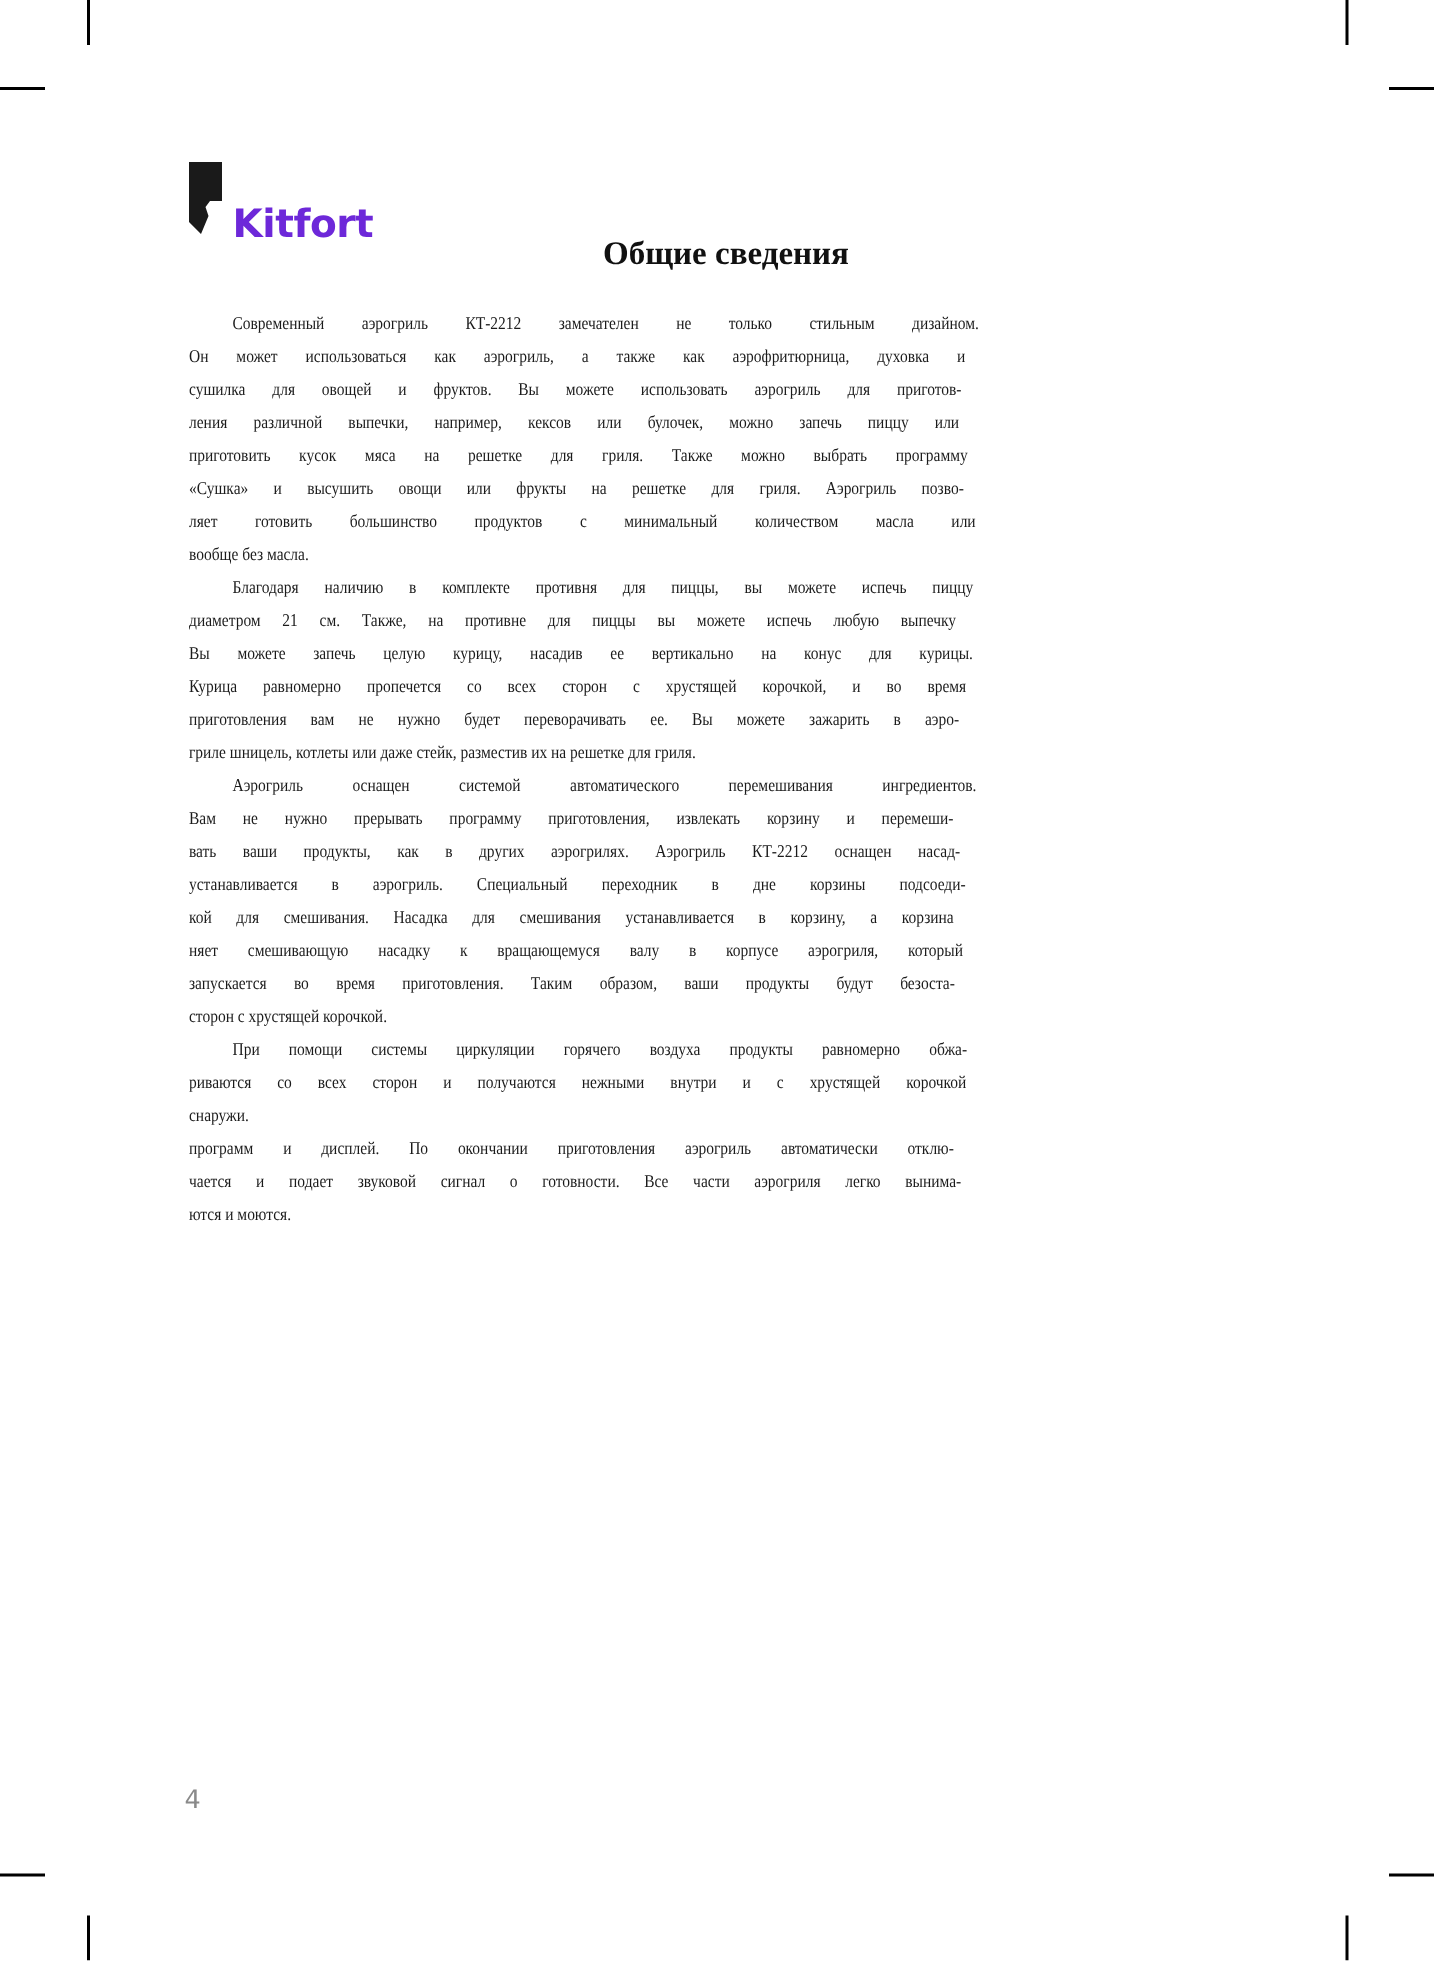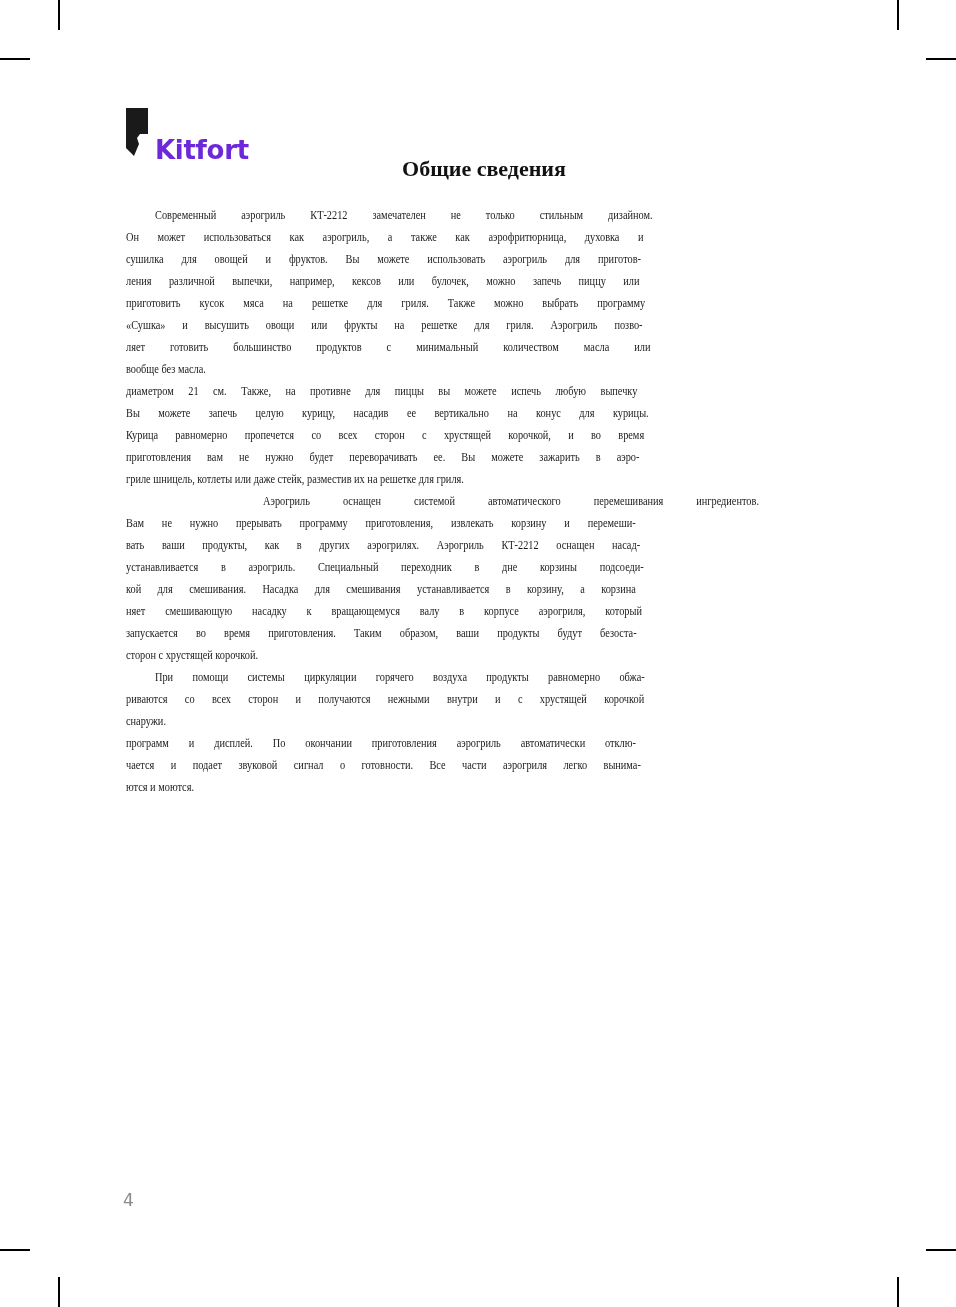--- a/index.html
+++ b/index.html
@@ -40,28 +40,29 @@
       <div class="line" style="padding-left: 29px;"><span class="inner" style="transform: scaleX(0.86); word-spacing: 25.9994px;">Современный аэрогриль КТ-2212 замечателен не только стильным дизайном.</span></div>
       <div class="line"><span class="inner" style="transform: scaleX(0.86); word-spacing: 18.6076px;">Он может использоваться как аэрогриль, а также как аэрофритюрница, духовка и</span></div>
       <div class="line"><span class="inner" style="transform: scaleX(0.86); word-spacing: 17.7639px;">сушилка для овощей и фруктов. Вы можете использовать аэрогриль для приготов-</span></div>
       <div class="line"><span class="inner" style="transform: scaleX(0.86); word-spacing: 17.2561px;">ления различной выпечки, например, кексов или булочек, можно запечь пиццу или</span></div>
       <div class="line"><span class="inner" style="transform: scaleX(0.86); word-spacing: 19.1514px;">приготовить кусок мяса на решетке для гриля. Также можно выбрать программу</span></div>
       <div class="line"><span class="inner" style="transform: scaleX(0.86); word-spacing: 16.6149px;">«Сушка» и высушить овощи или фрукты на решетке для гриля. Аэрогриль позво-</span></div>
       <div class="line"><span class="inner" style="transform: scaleX(0.86); word-spacing: 26.0818px;">ляет готовить большинство продуктов с минимальный количеством масла или</span></div>
       <div class="line"><span class="inner" style="transform: scaleX(0.86);">вообще без масла.</span></div>
     </div>
     <div>
+      <div class="line" style="padding-left: 29px;"><span class="inner" style="transform: scaleX(0.86); word-spacing: 16.9683px;">Благодаря наличию в комплекте противня для пиццы, вы можете испечь пиццу</span></div>
       <div class="line"><span class="inner" style="transform: scaleX(0.86); word-spacing: 13.8241px;">диаметром 21 см. Также, на противне для пиццы вы можете испечь любую выпечку</span></div>
       <div class="line"><span class="inner" style="transform: scaleX(0.86); word-spacing: 18.4345px;">Вы можете запечь целую курицу, насадив ее вертикально на конус для курицы.</span></div>
       <div class="line"><span class="inner" style="transform: scaleX(0.86); word-spacing: 17.095px;">Курица равномерно пропечется со всех сторон с хрустящей корочкой, и во время</span></div>
       <div class="line"><span class="inner" style="transform: scaleX(0.86); word-spacing: 15.6788px;">приготовления вам не нужно будет переворачивать ее. Вы можете зажарить в аэро-</span></div>
       <div class="line"><span class="inner" style="transform: scaleX(0.86);">гриле шницель, котлеты или даже стейк, разместив их на решетке для гриля.</span></div>
     </div>
     <div>
-      <div class="line" style="padding-left: 29px; text-align: right;"><span class="inner" style="transform: scaleX(0.86); word-spacing: 35.3336px;">Аэрогриль оснащен системой автоматического перемешивания ингредиентов.</span></div>
+      <div class="line" style="padding-left: 29px;"><span class="inner" style="transform: scaleX(0.86); word-spacing: 35.3336px;">Аэрогриль оснащен системой автоматического перемешивания ингредиентов.</span></div>
       <div class="line"><span class="inner" style="transform: scaleX(0.86); word-spacing: 17.781px;">Вам не нужно прерывать программу приготовления, извлекать корзину и перемеши-</span></div>
       <div class="line"><span class="inner" style="transform: scaleX(0.86); word-spacing: 17.4873px;">вать ваши продукты, как в других аэрогрилях. Аэрогриль КТ-2212 оснащен насад-</span></div>
       <div class="line"><span class="inner" style="transform: scaleX(0.86); word-spacing: 23.3572px;">устанавливается в аэрогриль. Специальный переходник в дне корзины подсоеди-</span></div>
       <div class="line"><span class="inner" style="transform: scaleX(0.86); word-spacing: 16.0733px;">кой для смешивания. Насадка для смешивания устанавливается в корзину, а корзина</span></div>
       <div class="line"><span class="inner" style="transform: scaleX(0.86); word-spacing: 20.0953px;">няет смешивающую насадку к вращающемуся валу в корпусе аэрогриля, который</span></div>
       <div class="line"><span class="inner" style="transform: scaleX(0.86); word-spacing: 18.137px;">запускается во время приготовления. Таким образом, ваши продукты будут безоста-</span></div>
       <div class="line"><span class="inner" style="transform: scaleX(0.86);">сторон с хрустящей корочкой.</span></div>
     </div>
     <div>
       <div class="line" style="padding-left: 29px;"><span class="inner" style="transform: scaleX(0.86); word-spacing: 19.5327px;">При помощи системы циркуляции горячего воздуха продукты равномерно обжа-</span></div>

